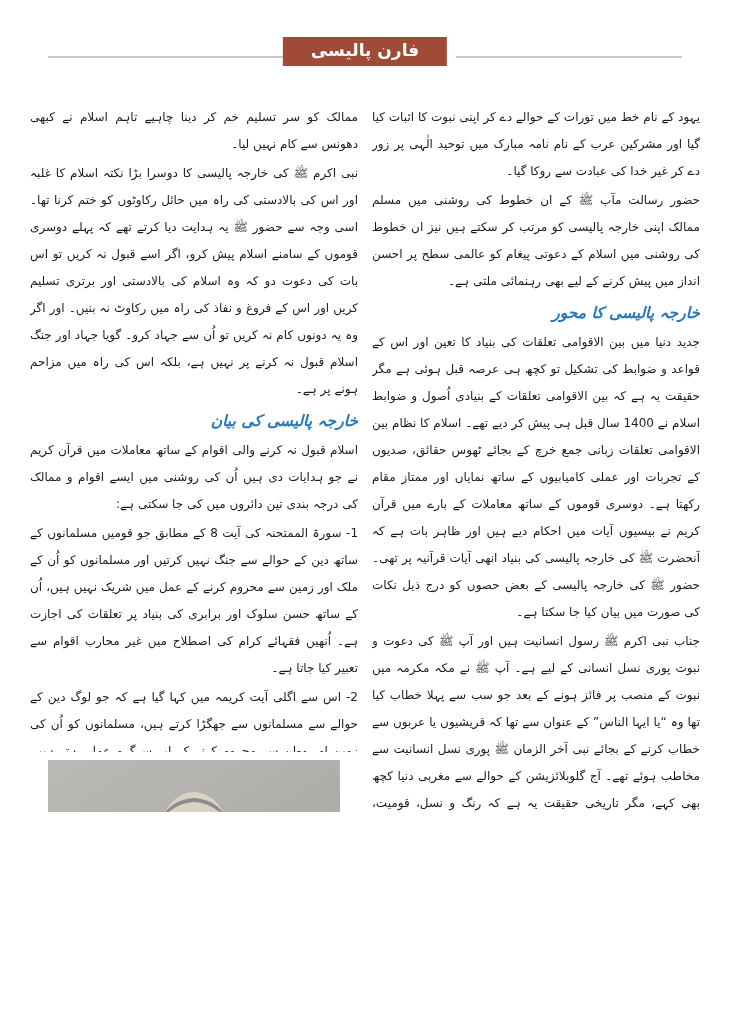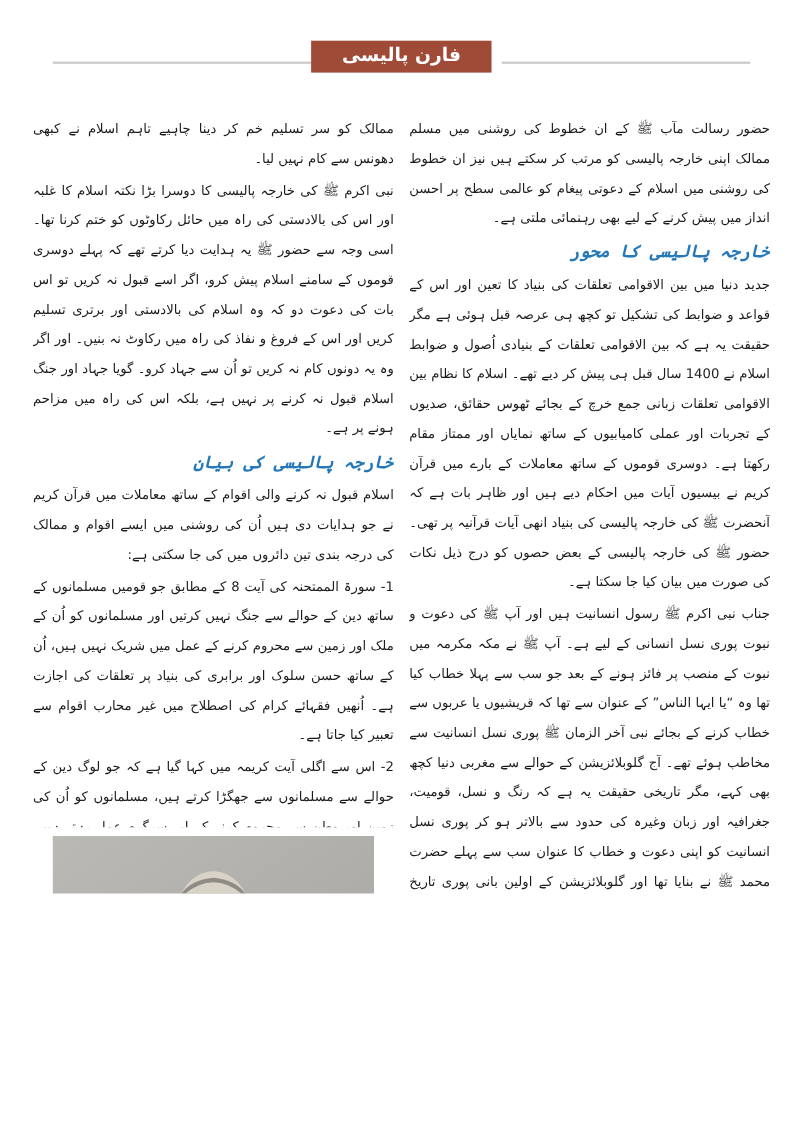--- a/index.html
+++ b/index.html
@@ -27,21 +27,21 @@
   .text-flow { overflow:hidden; }
   .col-right .text-flow { height:866px; }
   .col-left  .text-flow { height:648px; }
 
   p.body {
     margin:0 0 2px; font-size:12px; line-height:27px; color:#1c1c1c;
     text-align:justify; text-align-last:right; direction:rtl;
   }
   .h-blue {
     color:#2679b8; font-weight:bold; font-size:15.5px; line-height:26px;
-    margin:5px 0 3px; direction:rtl; font-style:italic;font-family:Liberation Mono, monospace;
+    margin:5px 0 3px; direction:rtl; font-style:italic;
   }
 
   
   .photo {
     position:relative; width:292px; height:204px; margin:8px auto 0;
     overflow:hidden; background:#b9b9b9;
   }
   .photo svg { display:block; }
   .photo-overlay {
     position:absolute; left:0; right:0; bottom:0; height:72%;
@@ -80,20 +80,21 @@
 <div class="page">
 
   <div class="header-line hl-left"></div>
   <div class="header-line hl-right"></div>
   <div class="header-box">فارن پالیسی</div>
 
   <div class="columns">
 
     <div class="col col-right">
       <div class="text-flow">
+        <p class="body">یہود کے نام خط میں تورات کے حوالے دے کر اپنی نبوت کا اثبات کیا گیا اور مشرکین عرب کے نام نامہ مبارک میں توحید الٰہی پر زور دے کر غیر خدا کی عبادت سے روکا گیا۔</p>
         <p class="body">حضور رسالت مآب ﷺ کے ان خطوط کی روشنی میں مسلم ممالک اپنی خارجہ پالیسی کو مرتب کر سکتے ہیں نیز ان خطوط کی روشنی میں اسلام کے دعوتی پیغام کو عالمی سطح پر احسن انداز میں پیش کرنے کے لیے بھی رہنمائی ملتی ہے۔</p>
         <div class="h-blue">خارجہ پالیسی کا محور</div>
         <p class="body">جدید دنیا میں بین الاقوامی تعلقات کی بنیاد کا تعین اور اس کے قواعد و ضوابط کی تشکیل تو کچھ ہی عرصہ قبل ہوئی ہے مگر حقیقت یہ ہے کہ بین الاقوامی تعلقات کے بنیادی اُصول و ضوابط اسلام نے 1400 سال قبل ہی پیش کر دیے تھے۔ اسلام کا نظام بین الاقوامی تعلقات زبانی جمع خرچ کے بجائے ٹھوس حقائق، صدیوں کے تجربات اور عملی کامیابیوں کے ساتھ نمایاں اور ممتاز مقام رکھتا ہے۔ دوسری قوموں کے ساتھ معاملات کے بارے میں قرآن کریم نے بیسیوں آیات میں احکام دیے ہیں اور ظاہر بات ہے کہ آنحضرت ﷺ کی خارجہ پالیسی کی بنیاد انھی آیات قرآنیہ پر تھی۔ حضور ﷺ کی خارجہ پالیسی کے بعض حصوں کو درج ذیل نکات کی صورت میں بیان کیا جا سکتا ہے۔</p>
         <p class="body">جناب نبی اکرم ﷺ رسول انسانیت ہیں اور آپ ﷺ کی دعوت و نبوت پوری نسل انسانی کے لیے ہے۔ آپ ﷺ نے مکہ مکرمہ میں نبوت کے منصب پر فائز ہونے کے بعد جو سب سے پہلا خطاب کیا تھا وہ “یا ایہا الناس” کے عنوان سے تھا کہ قریشیوں یا عربوں سے خطاب کرنے کے بجائے نبی آخر الزمان ﷺ پوری نسل انسانیت سے مخاطب ہوئے تھے۔ آج گلوبلائزیشن کے حوالے سے مغربی دنیا کچھ بھی کہے، مگر تاریخی حقیقت یہ ہے کہ رنگ و نسل، قومیت، جغرافیہ اور زبان وغیرہ کی حدود سے بالاتر ہو کر پوری نسل انسانیت کو اپنی دعوت و خطاب کا عنوان سب سے پہلے حضرت محمد ﷺ نے بنایا تھا اور گلوبلائزیشن کے اولین بانی پوری تاریخ انسانی میں حضور ﷺ ہی تھے۔ اس لیے آپ ﷺ نے دوسری قوموں، حکومتوں اور سرداروں کو جو خطوط لکھے اُن میں سب سے زیادہ اہمیت اور اولیت اسلام کے تعارف اور دعوت کو حاصل تھی جو جناب رسول اللہ ﷺ کی عالمگیر نبوت و رسالت کا لازمی تقاضا تھا۔</p>
 
       </div>
     </div>
 
     <div class="col col-left">
       <div class="text-flow">

